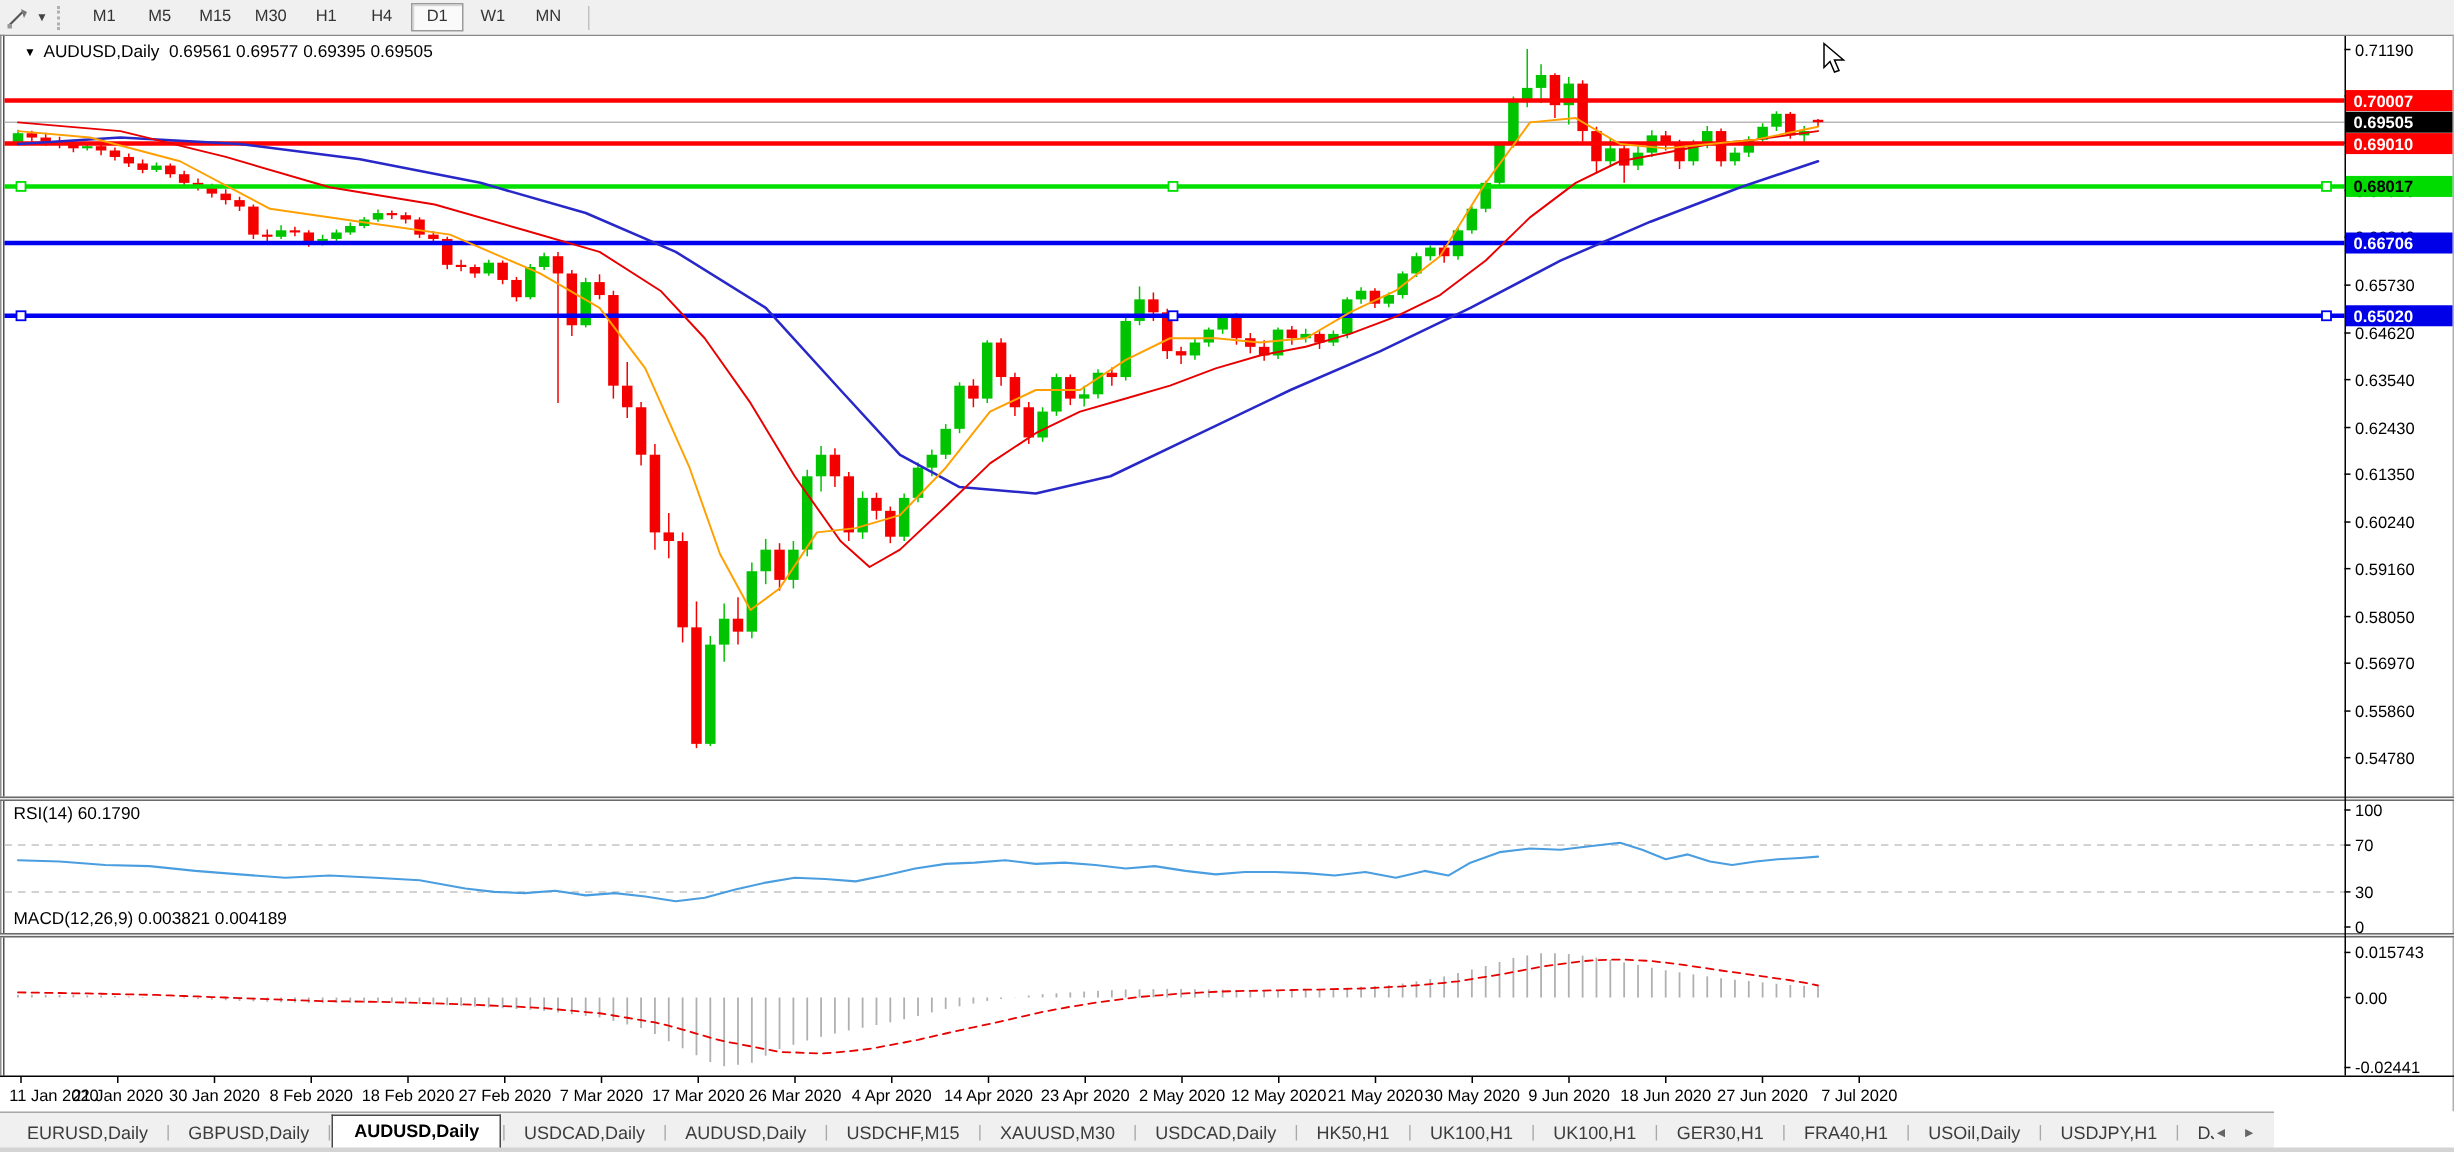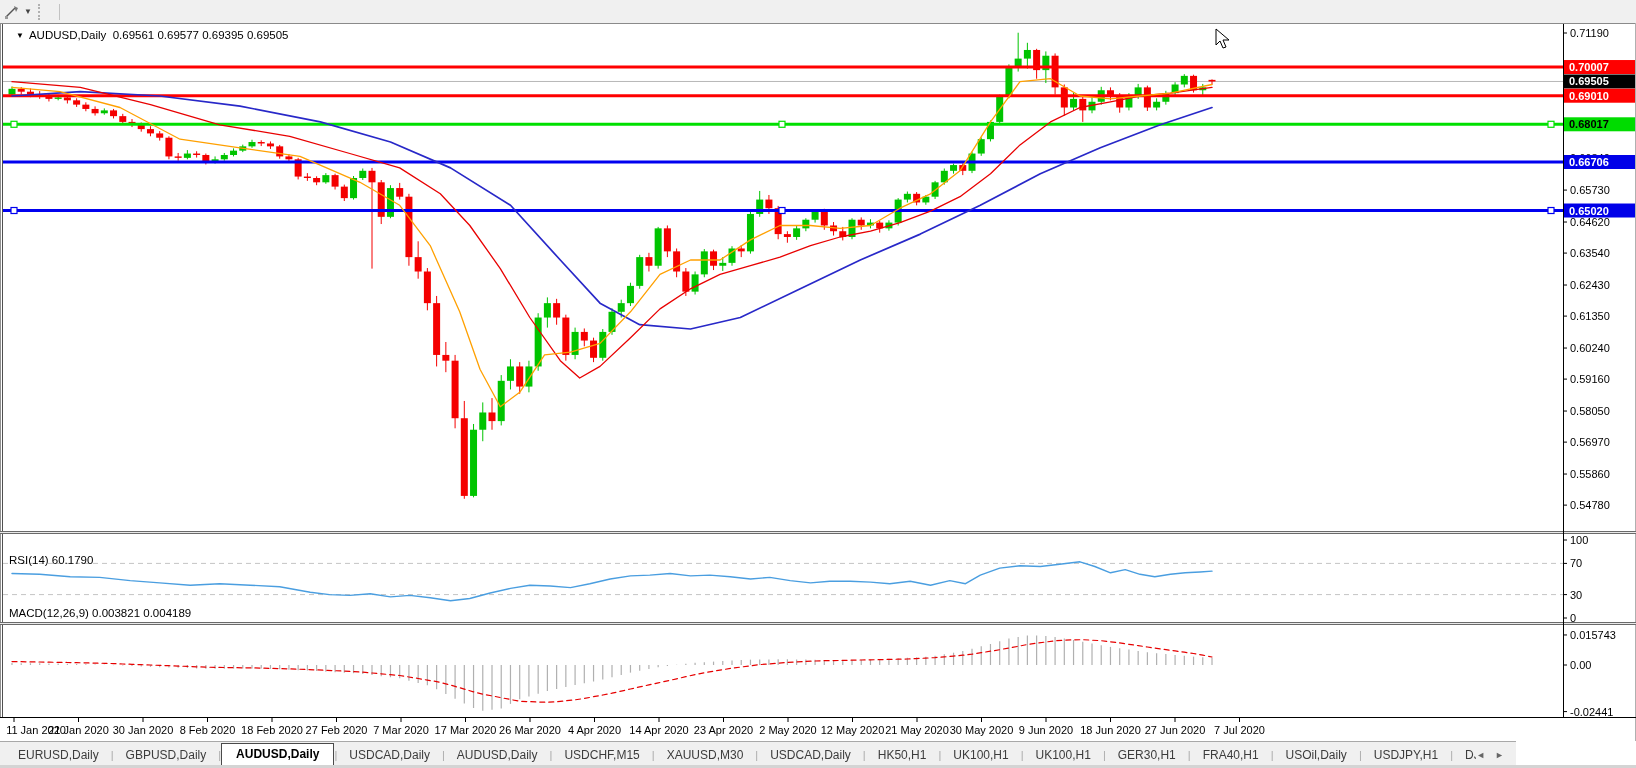--- a/index.html
+++ b/index.html
@@ -43,20 +43,31 @@
       <div class="tool-icon">
         <svg width="16" height="16" viewBox="0 0 16 16">
           <path d="M2 13 L11 4" stroke="#555" stroke-width="1.4" fill="none"></path>
           <path d="M10 2 l4 2 -2 4 z" fill="#777"></path>
           <rect x="1" y="12" width="3" height="3" fill="#999"></rect>
         </svg>
       </div>
       <div class="dd-arrow">▼</div>
       <div class="grip"></div>
     </div>
+    <div class="tfbar">
+        <div class="tfbtn">M1</div>
+        <div class="tfbtn">M5</div>
+        <div class="tfbtn">M15</div>
+        <div class="tfbtn">M30</div>
+        <div class="tfbtn">H1</div>
+        <div class="tfbtn">H4</div>
+        <div class="tfbtn active">D1</div>
+        <div class="tfbtn">W1</div>
+        <div class="tfbtn">MN</div>
+      </div>
     <div class="sep2"></div>
   </div>
 
   <div class="chart-window">
     <svg id="chart-svg" width="1636" height="718">
         <rect x="0" y="0" width="1636" height="718" fill="#ffffff"></rect>
         <line x1="0.5" y1="0" x2="0.5" y2="694" stroke="#909090"></line>
         <line x1="2.5" y1="0" x2="2.5" y2="694" stroke="#505050"></line>
         <line x1="0" y1="0.5" x2="1636" y2="0.5" stroke="#8a8a8a"></line>
         <line x1="1635.5" y1="0" x2="1635.5" y2="718" stroke="#b0b0b0"></line>
@@ -584,21 +595,21 @@
           <line x1="1175" x2="1175" y1="695" y2="699" stroke="#000"></line>
           <text x="1175" y="711" font-size="11" fill="#000" text-anchor="middle">27 Jun 2020</text>
           <line x1="1239.5" x2="1239.5" y1="695" y2="699" stroke="#000"></line>
           <text x="1239.5" y="711" font-size="11" fill="#000" text-anchor="middle">7 Jul 2020</text>
         </g>
         <path d="M1216 6 l0 16 4 -4 3 7 3 -1 -3 -7 6 0 z" fill="#ffffff" stroke="#000000" stroke-width="1"></path>
       </svg>
     <div class="overlay-label title-label">
       <span class="tri">▼</span><span>AUDUSD,Daily</span>&nbsp;&nbsp;<span>0.69561 0.69577 0.69395 0.69505</span>
     </div>
-    <div class="overlay-label" style="top:531px;left:9px;">RSI(14) 60.1790</div>
+    <div class="overlay-label" style="top:514px;left:9px;">RSI(14) 60.1790</div>
     <div class="overlay-label" style="top:584px;left:9px;">MACD(12,26,9) 0.003821 0.004189</div>
   </div>
 
   <div class="tabbar">
     <div class="tabs" id="tabs">
         <div class="tab">EURUSD,Daily</div>
         <span class="tabdiv">|</span>
         <div class="tab">GBPUSD,Daily</div>
         <span class="tabdiv">|</span>
         <div class="tab active">AUDUSD,Daily</div>

